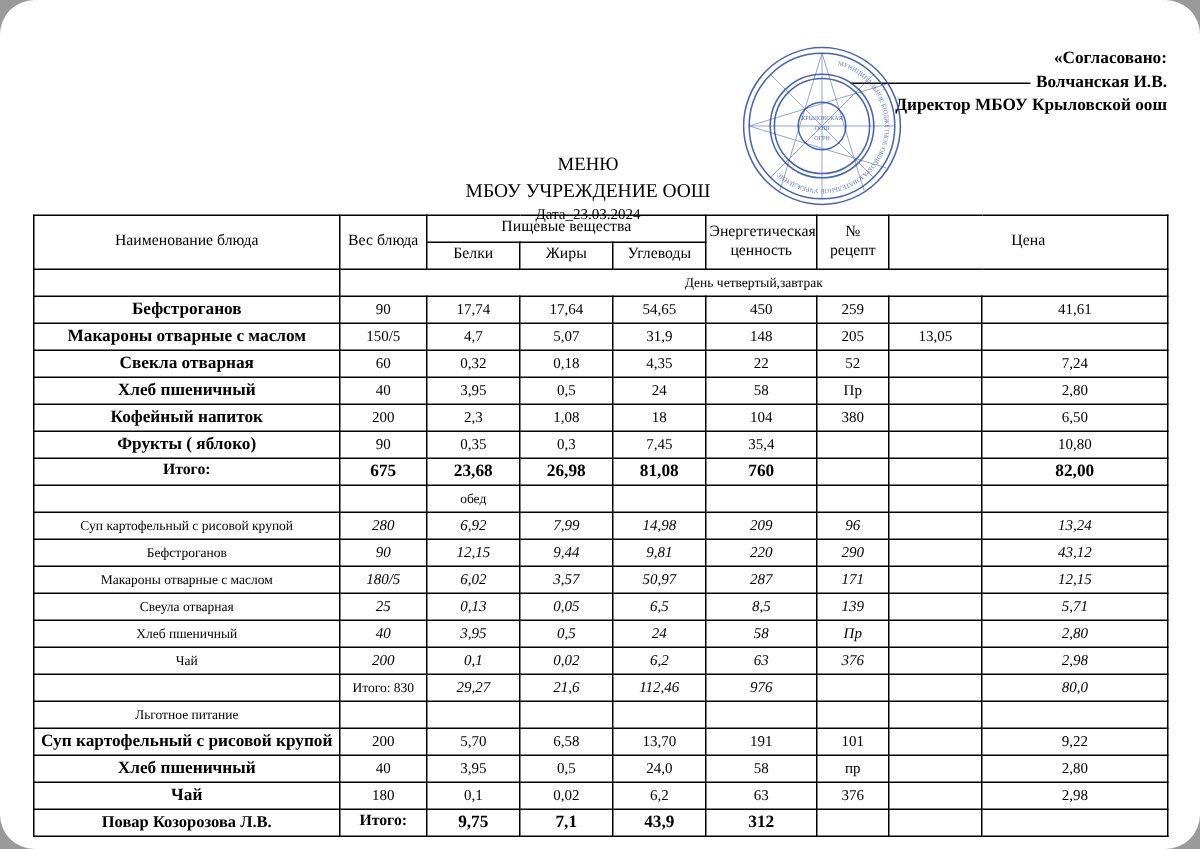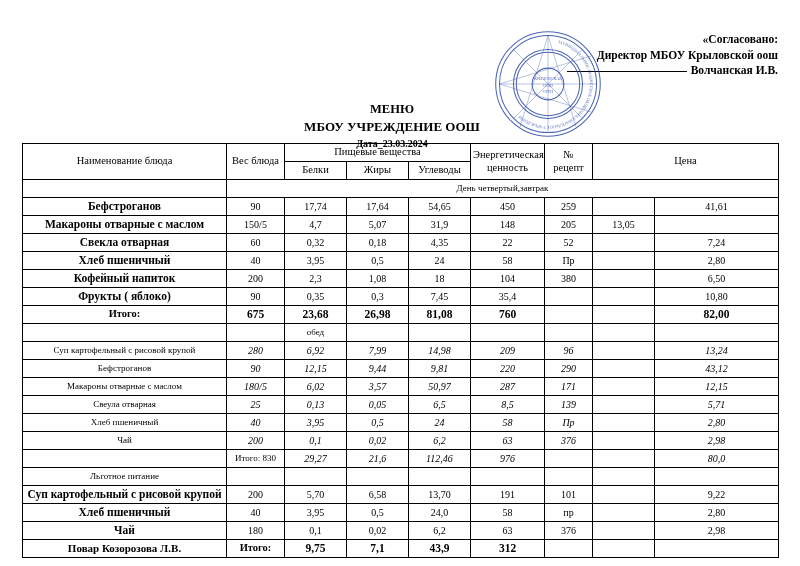--- a/index.html
+++ b/index.html
@@ -8,20 +8,21 @@
     background: #9a9a9a;
   }
   .page {
     position: relative;
     width: 800px;
     height: 566px;
     background: #ffffff;
     overflow: hidden;
     font-family: "Liberation Serif", serif;
     color: #000;
+    border-radius: 23px;
   }
   .sheet {
     position: absolute;
     left: 22px;
     top: 10px;
     width: 756px;
     height: 546px;
   }
 
   
@@ -54,21 +55,21 @@
     height: 112px;
     pointer-events: none;
   }
 
   .title {
     position: absolute;
     left: 0;
     right: 16px;
     top: 90px;
     text-align: center;
-    font-weight: bold;
+    font-weight: normal;
     font-size: 12.5px;
     line-height: 1.45;
   }
   .title .l2 { font-size: 13px; }
   .title .l3 { font-size: 10px; }
 
   
   table.menu {
     position: absolute;
     left: 0;
@@ -112,22 +113,22 @@
   .small { font-size: 10px; font-style: italic; }
 </style>
 </head>
 <body>
 
 <div class="page">
   <div class="sheet">
 
     <div class="approve-block">
       <span class="ln">«Согласовано:</span>
+      <span class="ln"><span class="approve-underline"></span><span>Волчанская И.В.</span></span>
       <span class="ln">Директор МБОУ Крыловской оош</span>
-      <span class="ln"><span class="approve-underline"></span><span>Волчанская И.В.</span></span>
     </div>
 
     <svg class="stamp" viewBox="0 0 120 120">
       <g fill="none" stroke="#2b49a8" stroke-width="1.1" opacity="0.85">
         <circle cx="60" cy="60" r="56"></circle>
         <circle cx="60" cy="60" r="52"></circle>
         <circle cx="60" cy="60" r="37"></circle>
         <circle cx="60" cy="60" r="34"></circle>
         <circle cx="60" cy="60" r="17"></circle>
       </g>

